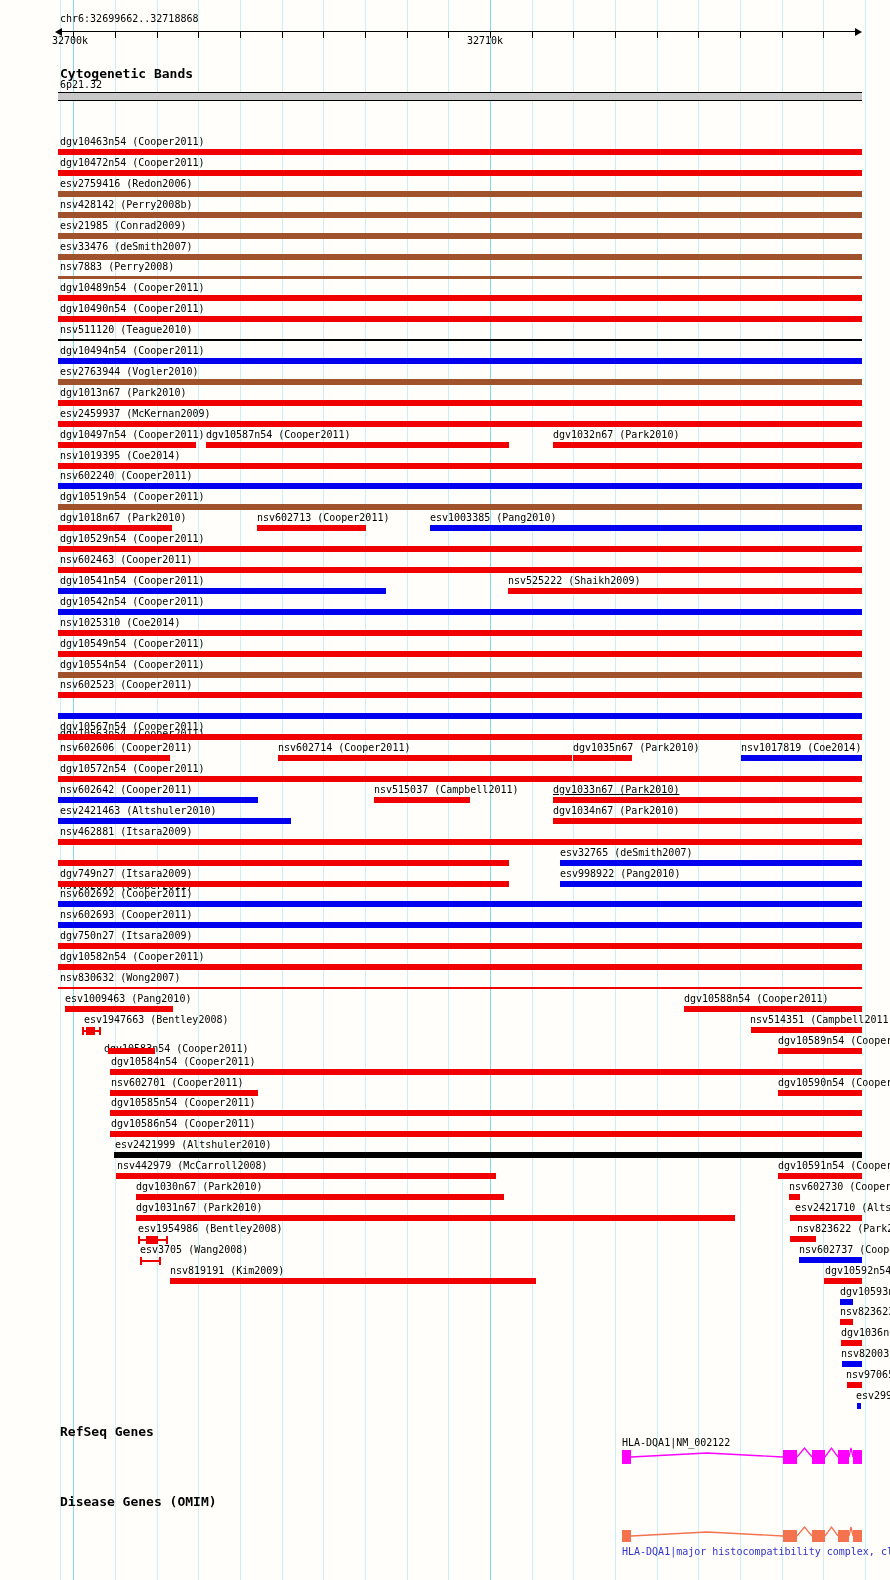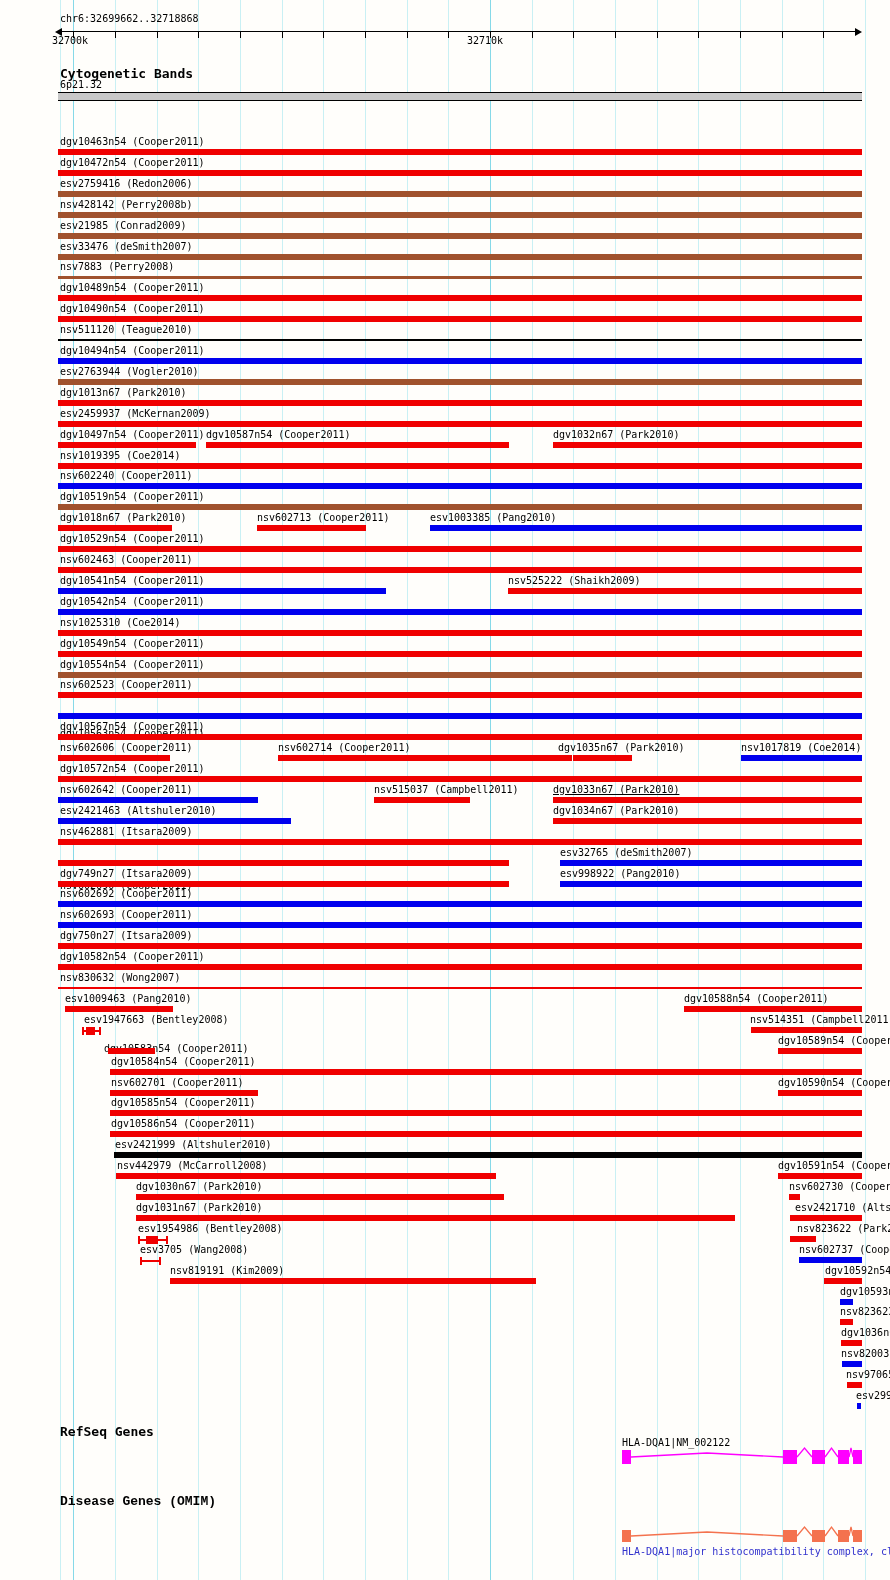--- a/index.html
+++ b/index.html
@@ -152,21 +152,21 @@
       <div class="rlabel" style="left: 60px; top: 679.4px;">nsv602523 (Cooper2011)</div>
       <div class="bar" style="left: 58px; top: 692.4px; width: 804px; height: 6px; background: rgb(240, 0, 0);"></div>
       <div class="rlabel" style="left: 60px; top: 700.3px; margin-top: 28px;">dgv10563n54 (Cooper2011)</div>
       <div class="bar" style="left: 58px; top: 713.3px; width: 804px; height: 6px; background: rgb(0, 0, 238);"></div>
       <div class="rlabel" style="left: 60px; top: 721.2px;">dgv10567n54 (Cooper2011)</div>
       <div class="bar" style="left: 58px; top: 734.2px; width: 804px; height: 6px; background: rgb(240, 0, 0);"></div>
       <div class="rlabel" style="left: 60px; top: 742.1px;">nsv602606 (Cooper2011)</div>
       <div class="bar" style="left: 58px; top: 755.1px; width: 112px; height: 6px; background: rgb(240, 0, 0);"></div>
       <div class="rlabel" style="left: 278px; top: 742.1px;">nsv602714 (Cooper2011)</div>
       <div class="bar" style="left: 278px; top: 755.1px; width: 294px; height: 6px; background: rgb(240, 0, 0);"></div>
-      <div class="rlabel" style="left: 558px; top: 742.1px;">dgv1035n67 (Park2010)</div>
+      <div class="rlabel" style="left: 573px; top: 742.1px;">dgv1035n67 (Park2010)</div>
       <div class="bar" style="left: 573px; top: 755.1px; width: 59px; height: 6px; background: rgb(240, 0, 0);"></div>
       <div class="rlabel" style="left: 741px; top: 742.1px;">nsv1017819 (Coe2014)</div>
       <div class="bar" style="left: 741px; top: 755.1px; width: 121px; height: 6px; background: rgb(0, 0, 238);"></div>
       <div class="rlabel" style="left: 60px; top: 763px;">dgv10572n54 (Cooper2011)</div>
       <div class="bar" style="left: 58px; top: 776px; width: 804px; height: 6px; background: rgb(240, 0, 0);"></div>
       <div class="rlabel" style="left: 60px; top: 783.9px;">nsv602642 (Cooper2011)</div>
       <div class="bar" style="left: 58px; top: 796.9px; width: 200px; height: 6px; background: rgb(0, 0, 238);"></div>
       <div class="rlabel" style="left: 374px; top: 783.9px;">nsv515037 (Campbell2011)</div>
       <div class="bar" style="left: 374px; top: 796.9px; width: 96px; height: 6px; background: rgb(240, 0, 0);"></div>
       <div class="rlabel" style="left: 553px; top: 783.9px; text-decoration: underline;">dgv1033n67 (Park2010)</div>
@@ -266,21 +266,21 @@
       <div class="rlabel" style="left: 841px; top: 1348.2px;">nsv82003</div>
       <div class="bar" style="left: 842px; top: 1361.2px; width: 20px; height: 6px; background: rgb(0, 0, 238);"></div>
       <div class="rlabel" style="left: 846px; top: 1369.1px;">nsv97065</div>
       <div class="bar" style="left: 847px; top: 1382.1px; width: 15px; height: 6px; background: rgb(240, 0, 0);"></div>
       <div class="rlabel" style="left: 856px; top: 1390px;">esv299</div>
       <div class="bar" style="left: 857px; top: 1403px; width: 4px; height: 6px; background: rgb(0, 0, 238);"></div>
     </div>
 
   <div class="hdr" style="left:60px;top:1424px;">RefSeq Genes</div>
 
-  <div class="hdr" style="left:60px;top:1494px;font-family:Liberation Mono, monospace;">Disease Genes (OMIM)</div>
+  <div class="hdr" style="left:60px;top:1494px;">Disease Genes (OMIM)</div>
 
   <div id="genes">
       <div class="gene-label" style="left: 622px; top: 1437px; color: rgb(0, 0, 0);">HLA-DQA1|NM_002122</div>
       <svg class="gene" width="890" height="26" style="top: 1444px;">
         <polyline points="631,13 707,9 783,13" fill="none" stroke="#ff00ff" stroke-width="1.3"></polyline>
         <polyline points="797,13 804.5,4 812,13" fill="none" stroke="#ff00ff" stroke-width="1.3"></polyline>
         <polyline points="825,13 831.5,4 838,13" fill="none" stroke="#ff00ff" stroke-width="1.3"></polyline>
         <polyline points="849,13 851,4 853,13" fill="none" stroke="#ff00ff" stroke-width="1.3"></polyline>
         <rect x="622" y="6" width="9" height="14" fill="#ff00ff"></rect>
         <rect x="783" y="6" width="14" height="14" fill="#ff00ff"></rect>

